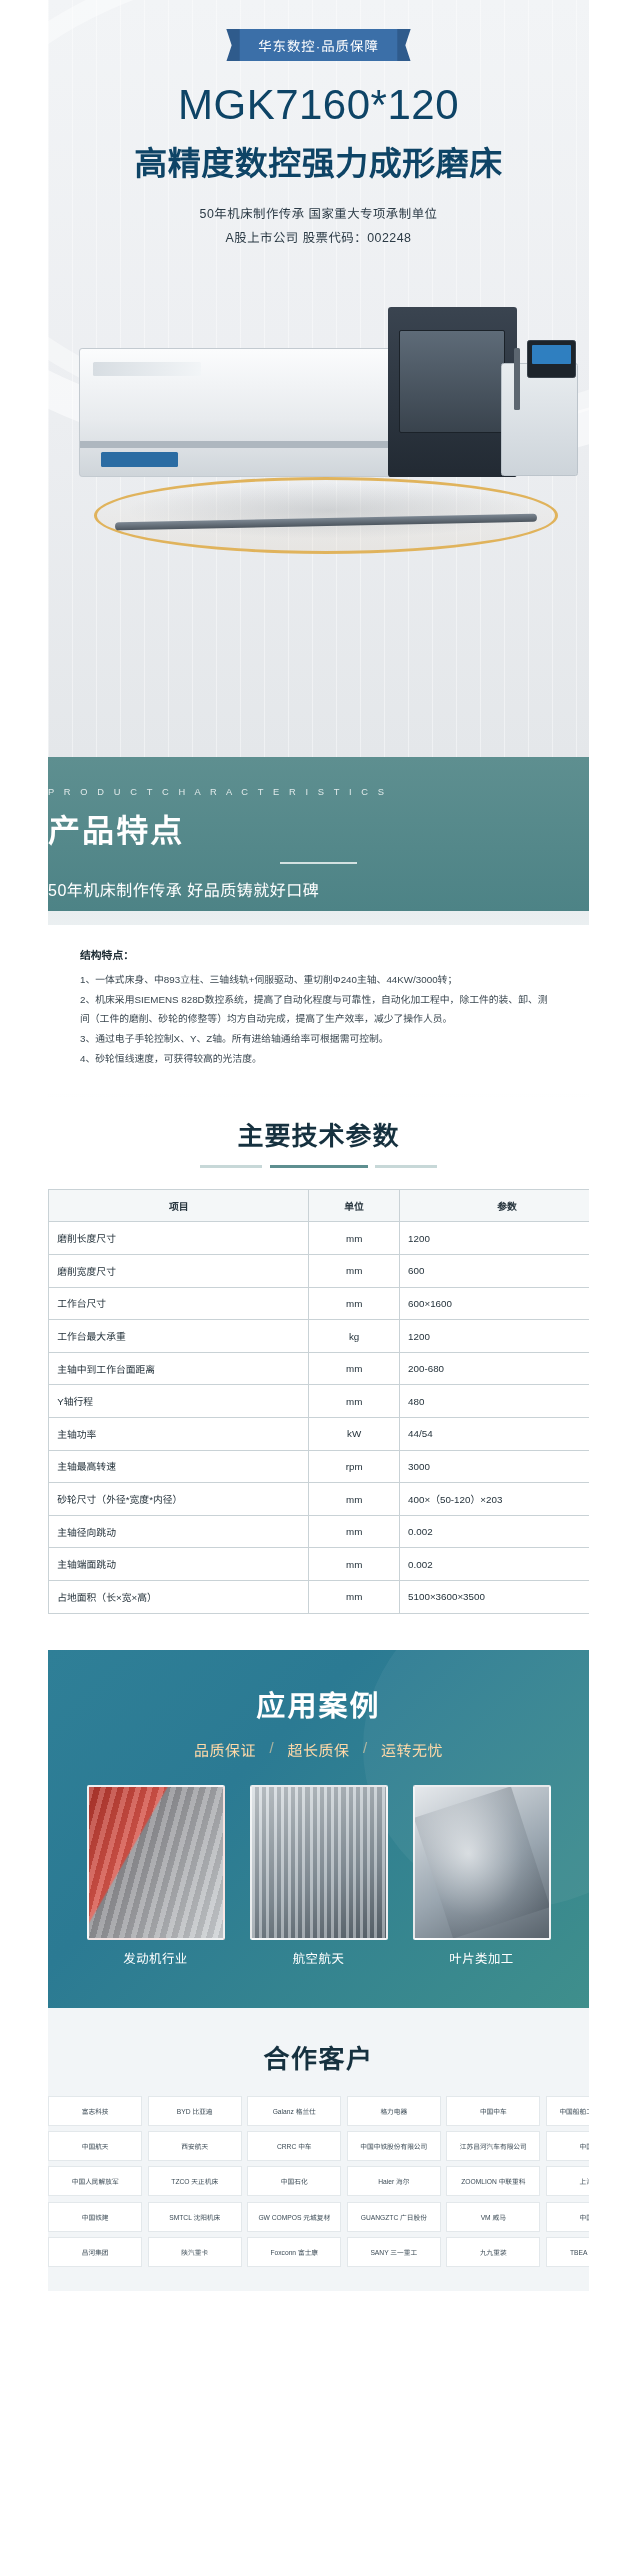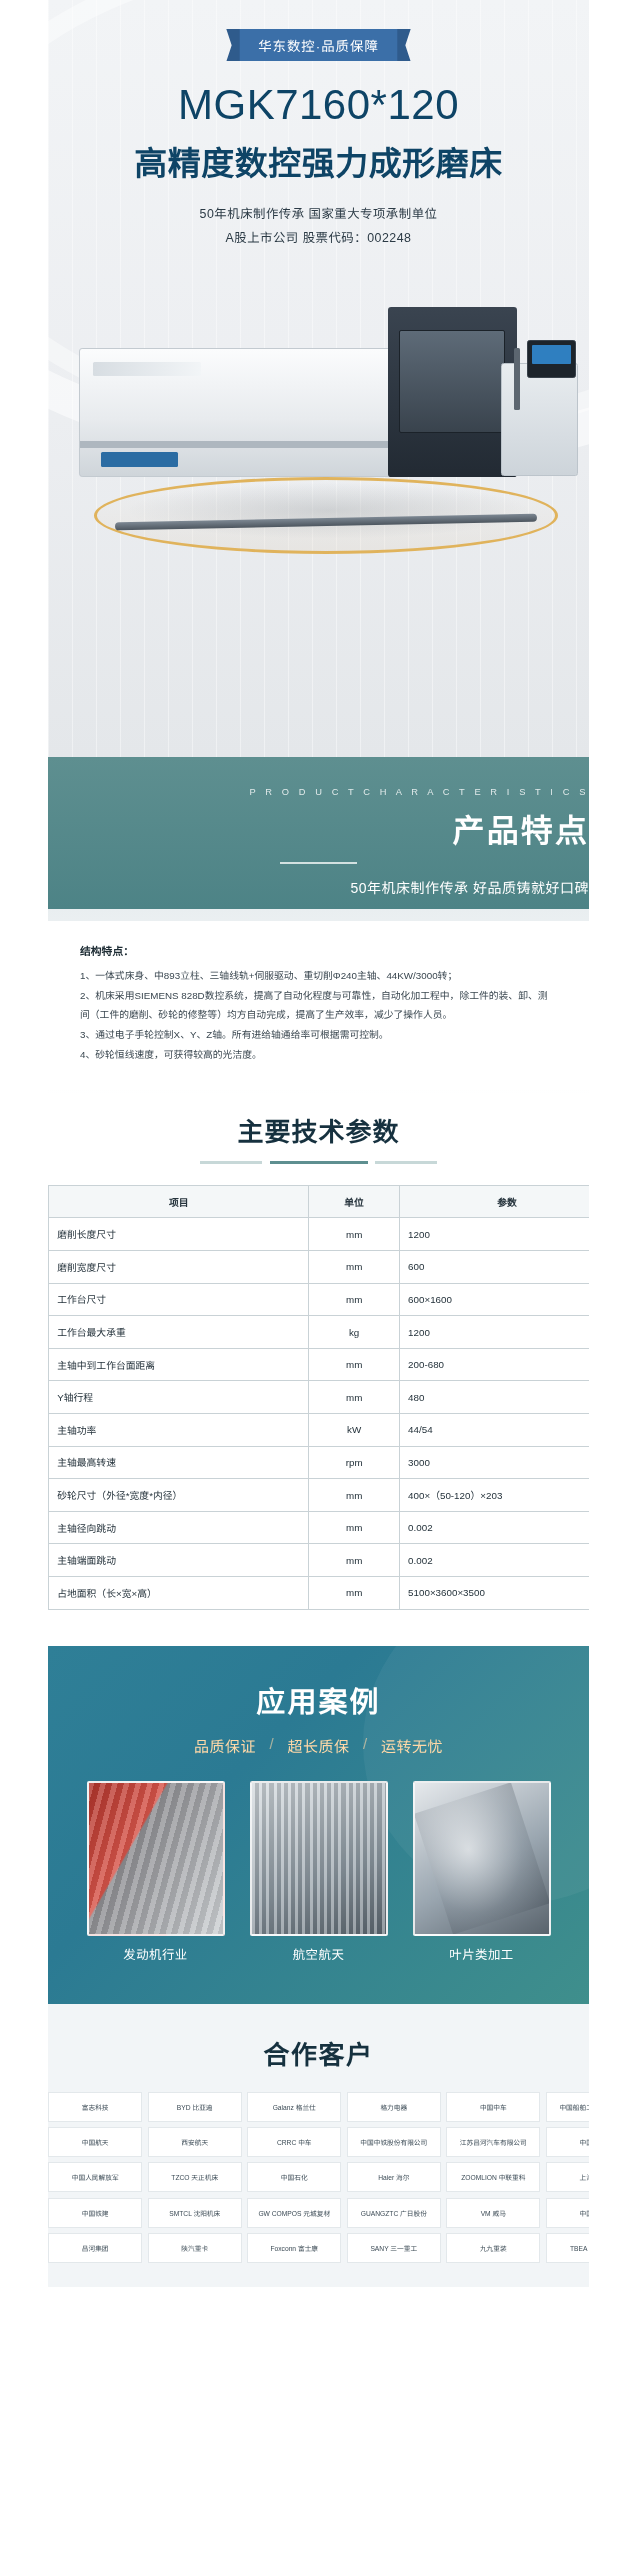--- a/index.html
+++ b/index.html
@@ -168,43 +168,42 @@
     background: linear-gradient(180deg, #7d8893, #4d565f);
     border-radius: 4.1px;
     transform: rotate(-1.2deg);
   }
 
   
   .features {
     background: linear-gradient(180deg, #5e8f90 0%, #4d8386 45%, #e9eef0 45%, #ffffff 100%);
     padding-bottom: 5.2px;
   }
-  .feat-head { padding: 30px 0 24px; text-align: right; }
+  .feat-head { padding: 30px 0 24px; text-align: left; }
   .feat-eyebrow {
     color: rgba(255,255,255,0.82);
     font-size: 9.3px;
     letter-spacing: 3.6px;
   }
   .feat-title {
     margin-top: 8.2px;
     font-size: 32px;
     font-weight: bold;
     color: #ffffff;
     letter-spacing: 2.1px;
   }
   .feat-rule {
     width: 77px; height: 1.5px; margin: 11.3px auto 0;
     background: rgba(255,255,255,0.75);
   }
   .feat-sub {
     margin-top: 13.4px;
-    font-size: 14px;
+    font-size: 16px;
     color: #ffffff;
     letter-spacing: 0.5px;
-    padding-left: 32px;
   }
   .feat-body {
     background: #ffffff;
     padding: 20.6px 32px 26px;
   }
   .feat-body h4 {
     font-size: 10.8px;
     color: #1c2b33;
     margin-bottom: 8.2px;
   }

